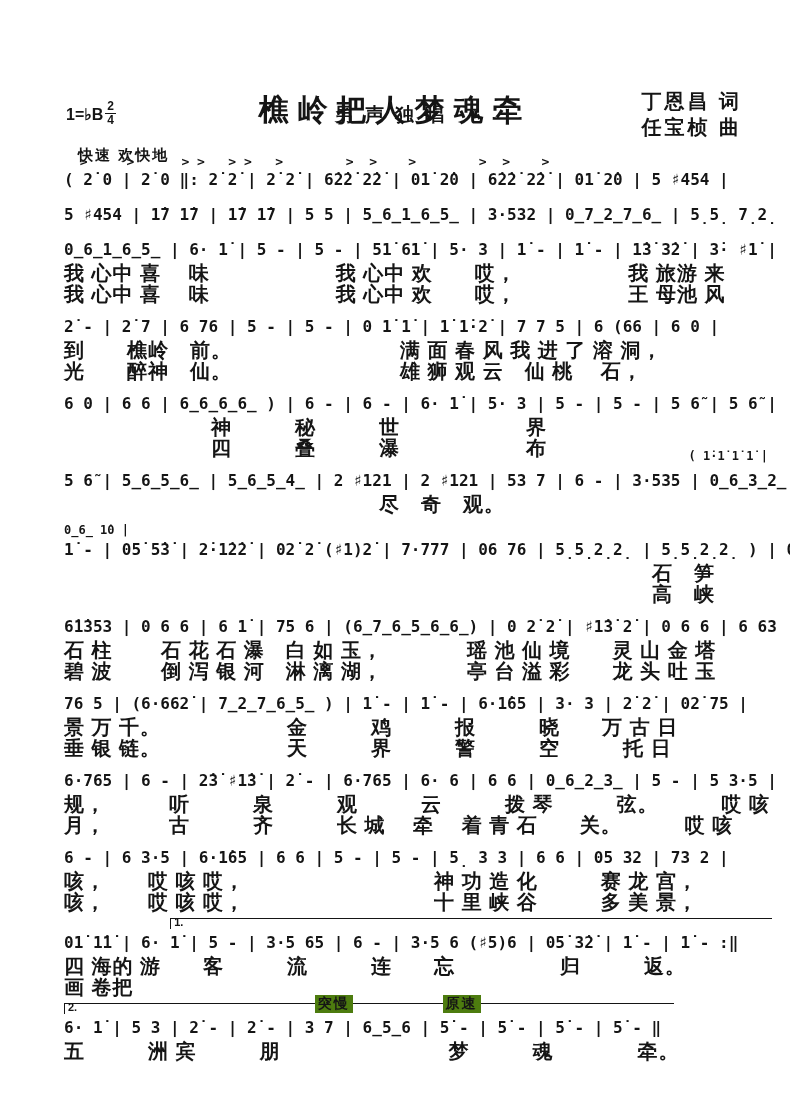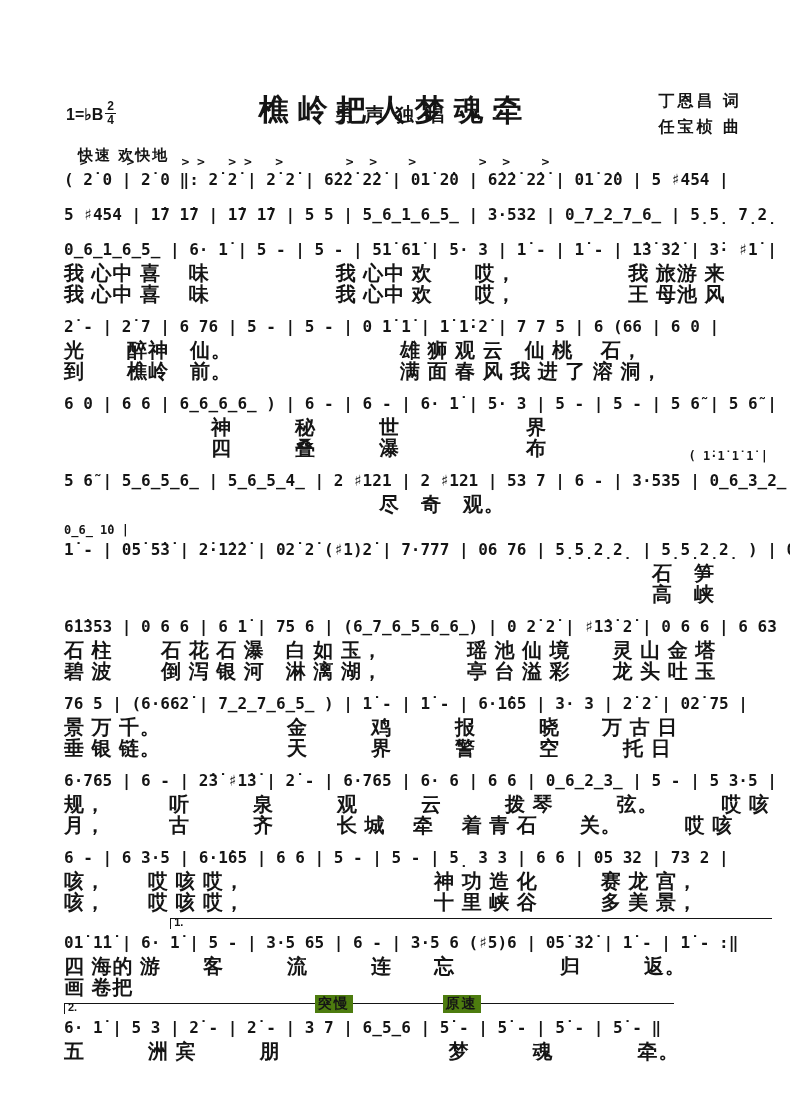--- a/index.html
+++ b/index.html
@@ -7,21 +7,21 @@
     width:790px;height:1119px;box-sizing:border-box;position:relative;
     background:#ffffff;color:#151515;overflow:hidden;
     font-family:"Liberation Sans",sans-serif;
   }
   
   .header{position:relative;height:152px;}
   .title{position:absolute;top:58px;left:0;right:0;text-align:center;
          font-size:30px;font-weight:bold;letter-spacing:9px;margin-top:32px;}
   .subtitle{position:absolute;top:102px;left:0;right:0;text-align:center;
          font-size:19px;font-weight:bold;letter-spacing:11px;}
-  .credits{position:absolute;top:88px;right:48px;font-size:16px;font-weight:bold;
+  .credits{position:absolute;top:88px;right:48px;font-size:20px;font-weight:bold;
          line-height:26px;letter-spacing:3px;text-align:left;}
   .keysig{position:absolute;top:100px;left:66px;font-size:16px;font-weight:bold;}
   .ts{display:inline-block;text-align:center;vertical-align:-4px;margin-left:2px;}
   .ts i{display:block;font-style:normal;font-size:12px;line-height:13px;font-weight:bold;}
   .ts i.top{border-bottom:1.5px solid #151515;padding:0 2px;}
   .tempo{position:absolute;top:134px;left:78px;font-size:15px;font-weight:bold;letter-spacing:2px;margin-top:12px;}
   
   .systems{padding:4px 18px 0 64px;}
   .system{position:relative;margin-bottom:9px;}
   .marks{font-family:"DejaVu Sans Mono",monospace;font-weight:bold;font-size:13px;
@@ -73,22 +73,22 @@
     </div>
 
     <div class="system">
       <div class="notes">0̲6̲1̲6̲5̲ | 6· 1̇ | 5 - | 5 - | 51̇ 61̇ | 5· 3 | 1̇ - | 1̇ - | 1̇3̇ 3̇2̇ | 3̇· ♯1̇ |</div>
       <div class="lyric">我 心中 喜　 味　　　　　　我 心中 欢　　哎，　　　　　 我 旅游 来</div>
       <div class="lyric">我 心中 喜　 味　　　　　　我 心中 欢　　哎，　　　　　 王 母池 风</div>
     </div>
 
     <div class="system">
       <div class="notes">2̇ - | 2̇ 7 | 6 76 | 5 - | 5 - | 0 1̇ 1̇ | 1̇ 1̇·2̇ | 7 7 5 | 6 (66 | 6 0 |</div>
+      <div class="lyric">到　　樵岭　前。　　　　　　　　满 面 春 风 我 进 了 溶 洞，</div>
       <div class="lyric">光　　醉神　仙。　　　　　　　　雄 狮 观 云　仙 桃　 石，</div>
-      <div class="lyric">到　　樵岭　前。　　　　　　　　满 面 春 风 我 进 了 溶 洞，</div>
     </div>
 
     <div class="system">
       <div class="notes">6 0 | 6 6 | 6̲6̲6̲6̲ ) | 6 - | 6 - | 6· 1̇ | 5· 3 | 5 - | 5 - | 5 6̃ | 5 6̃ |</div>
       <div class="lyric">　　　　　　　神　　　秘　　　世　　　　　　界</div>
       <div class="lyric">　　　　　　　四　　　叠　　　瀑　　　　　　布</div>
       <div class="cue-right">( 1̇·1̇ 1̇ 1̇ |</div>
     </div>
 
     <div class="system">

